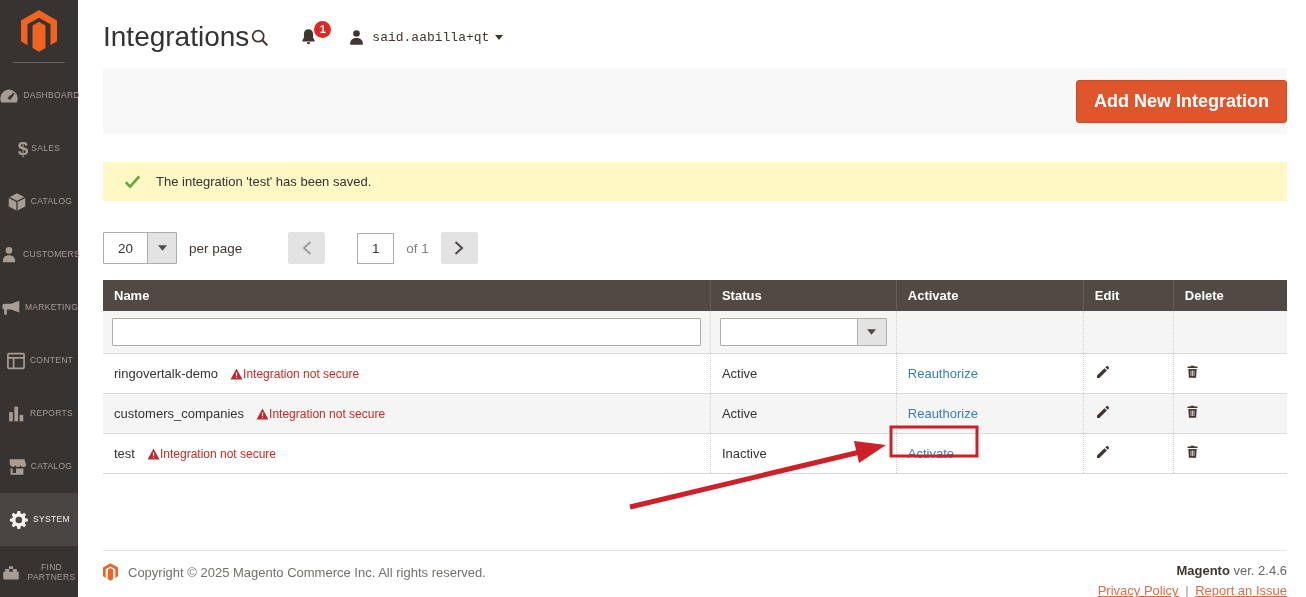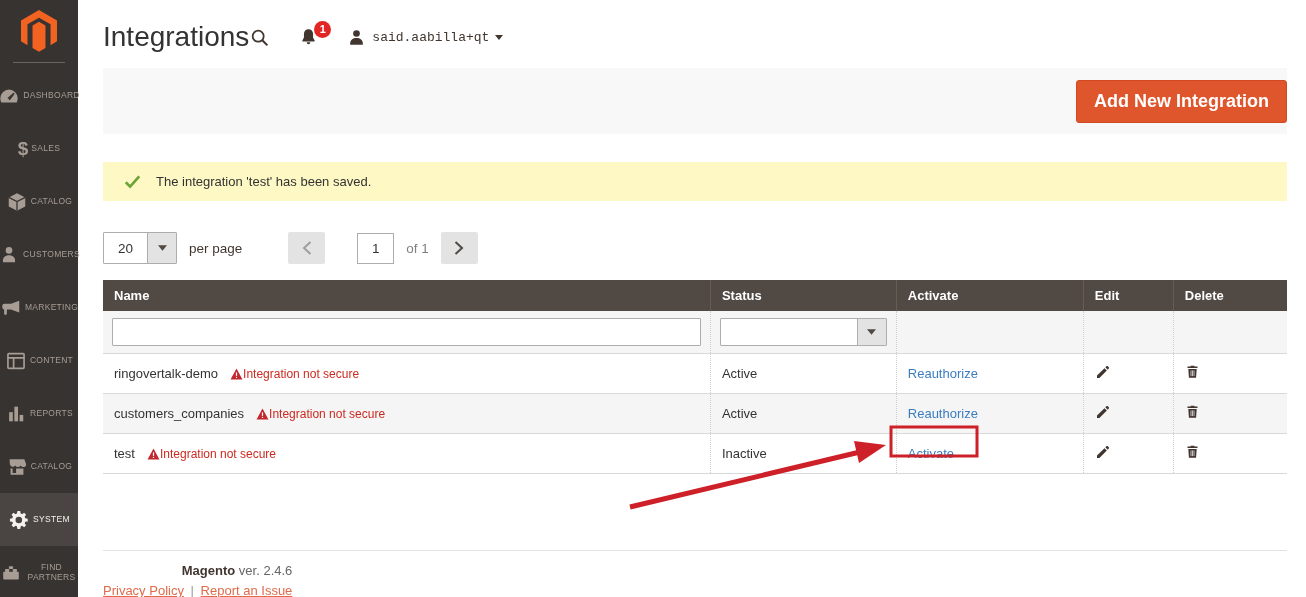--- a/index.html
+++ b/index.html
@@ -378,20 +378,27 @@
                   <path d="M9.6 9.5v9M12 9.5v9M14.4 9.5v9" stroke="#fff" stroke-width="1.1"></path>
                 </svg>
             </button>
           </td>
         </tr>
       </tbody>
     </table>
   </div>
 
   <footer class="footer">
+    <div class="footer-left">
+      <svg width="15" height="18" viewBox="0 0 30 35">
+        <polygon points="15,0 30,8.7 30,26.1 24.6,29.3 24.6,11.9 15,6.4 5.4,11.9 5.4,29.3 0,26.1 0,8.7" fill="#f26322"></polygon>
+        <polygon points="15,9.7 20.4,12.9 20.4,31.7 15,34.8 9.6,31.7 9.6,12.9" fill="#f26322"></polygon>
+      </svg>
+      <span>Copyright © 2025 Magento Commerce Inc. All rights reserved.</span>
+    </div>
     <div class="footer-right">
       <div class="ver-line">
         <span class="ver-brand">Magento</span>
         <span>ver. 2.4.6</span>
       </div>
       <div class="legal-line">
         <a class="legal-link">Privacy Policy</a>
         <span class="legal-sep">|</span>
         <a class="legal-link">Report an Issue</a>
       </div>

